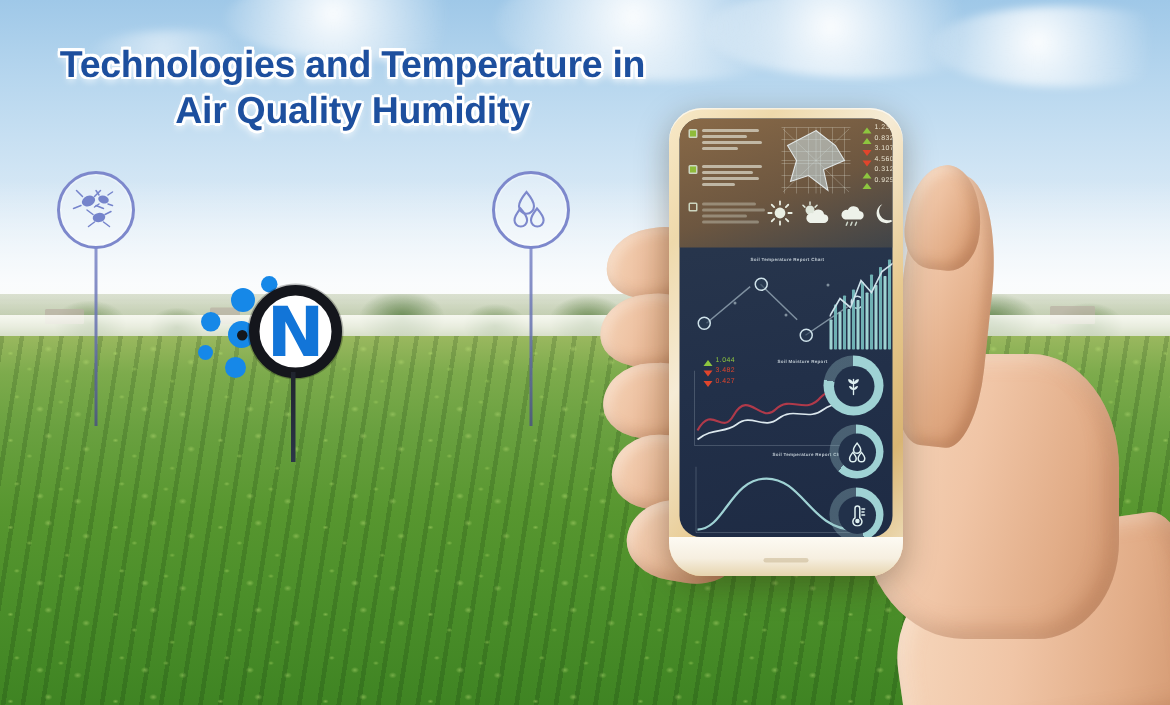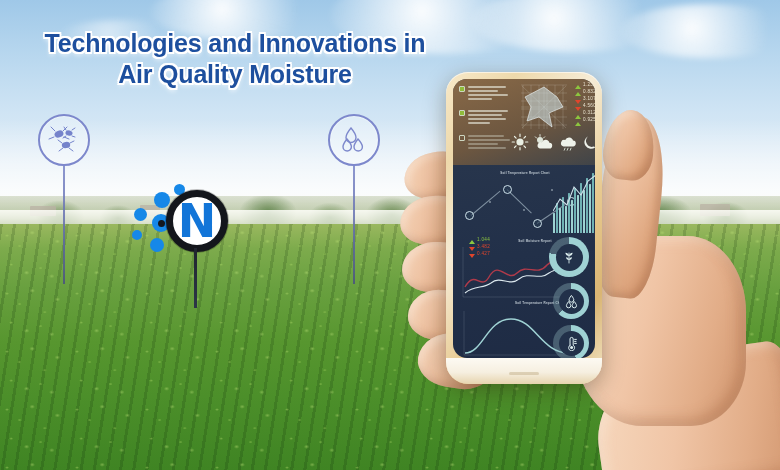--- a/index.html
+++ b/index.html
@@ -224,22 +224,22 @@
   <div class="treeline"></div>
   <div class="farbuild" style="left:30px;top:206px;width:26px;height:10px;"></div>
   <div class="farbuild" style="left:140px;top:205px;width:20px;height:11px;"></div>
   <div class="farbuild" style="left:700px;top:204px;width:30px;height:12px;"></div>
   <div class="horizonglow"></div>
 
   <div class="field"></div>
   <div class="fieldtex"></div>
 
   <div class="title-wrap">
-    <div class="title-line">Technologies and Innovations in</div>
-    <div class="title-line">Air Quality Moisture</div>
+    <div class="title-line">Technologies and Temperature in</div>
+    <div class="title-line">Air Quality Humidity</div>
   </div>
 
   <div class="marker" style="left:38px;top:114px;width:52px;height:170px;">
     <div class="pole" style="top:50px;height:120px;"></div>
     <div class="disc" style="width:52px;height:52px;">
       <svg width="34" height="30" viewBox="0 0 34 30">
         <g fill="#6f7ec9" opacity=".95">
           <ellipse cx="12" cy="9" rx="4.6" ry="3.4" transform="rotate(-24 12 9)"></ellipse>
           <ellipse cx="22" cy="8" rx="3.6" ry="2.6" transform="rotate(18 22 8)"></ellipse>
           <ellipse cx="19" cy="20" rx="4.2" ry="3.1" transform="rotate(-8 19 20)"></ellipse>

